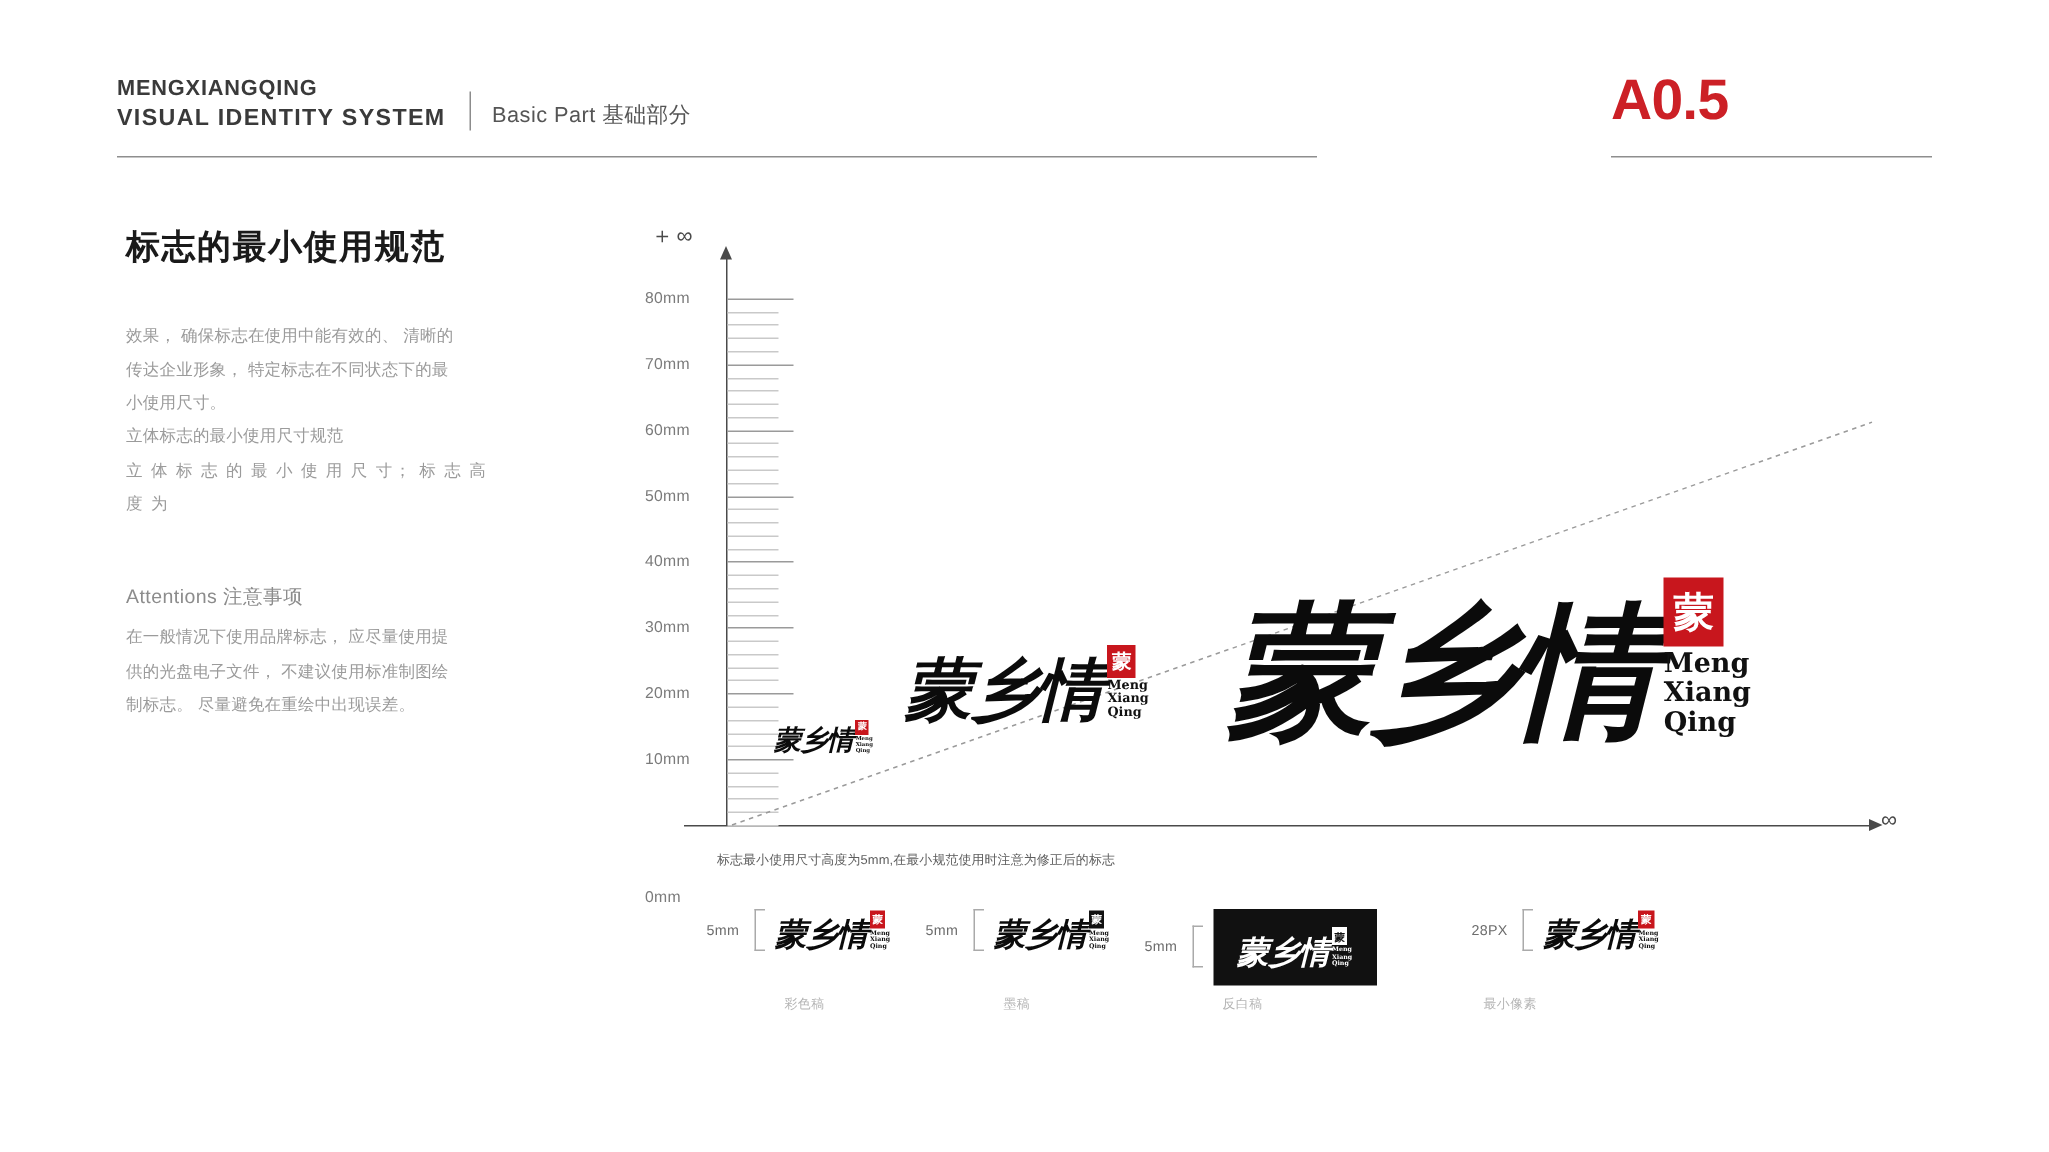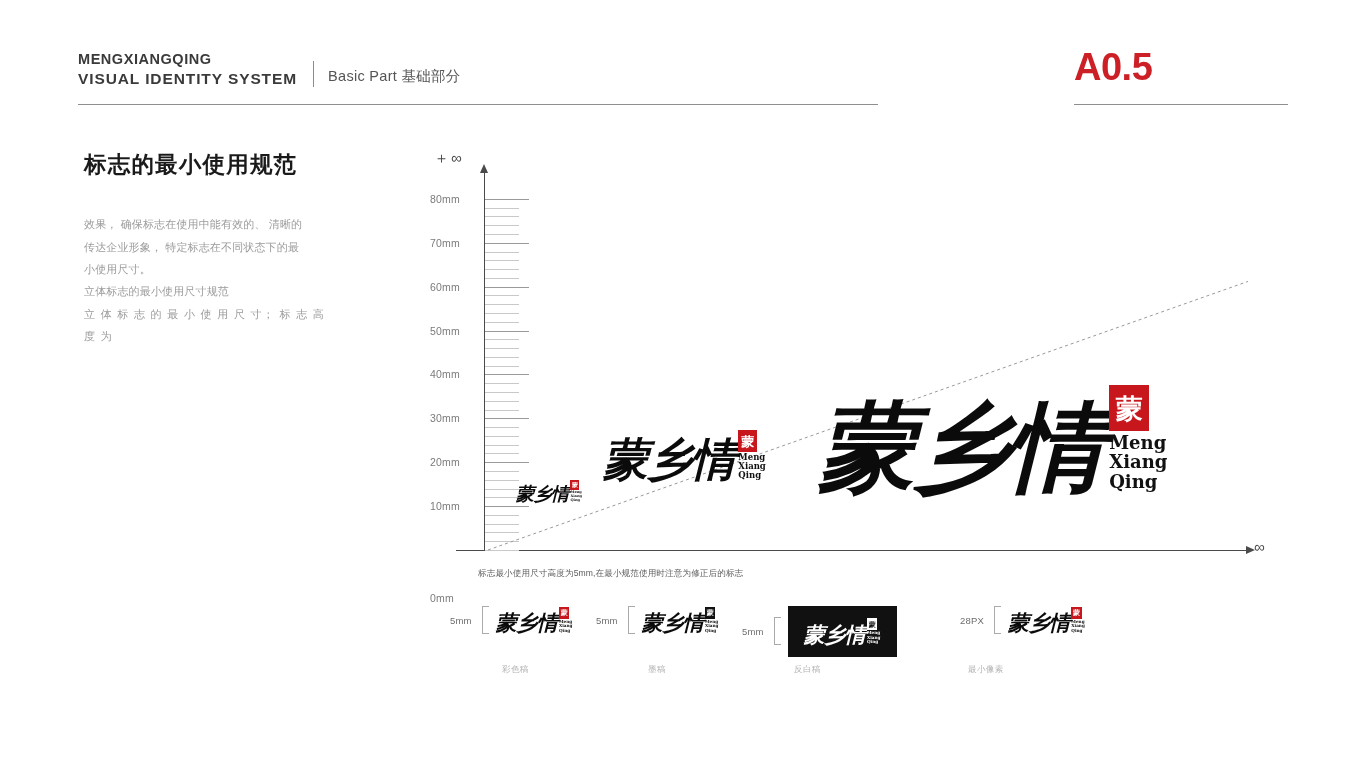--- a/index.html
+++ b/index.html
@@ -321,21 +321,21 @@
     top: 568px;
     font-size: 8.6px;
     color: #5d5d5d;
     letter-spacing: 0.1px;
     white-space: nowrap;
   }
 
   
   .specimens {
     position: absolute;
-    left: 450px;
+    left: 471px;
     top: 606px;
     width: 640px;
     height: 72px;
   }
   .spec {
     position: absolute;
     top: 0;
     display: flex;
     align-items: center;
   }
@@ -412,20 +412,28 @@
     <div class="section-title">标志的最小使用规范</div>
 
     <div class="body-text">
       <p>效果， 确保标志在使用中能有效的、 清晰的</p>
       <p>传达企业形象， 特定标志在不同状态下的最</p>
       <p>小使用尺寸。</p>
       <p>立体标志的最小使用尺寸规范</p>
       <p class="sp">立 体 标 志 的 最 小 使 用 尺 寸； 标 志 高 度 为</p>
     </div>
 
+    <div class="attentions">
+      <div class="attentions-title">Attentions 注意事项</div>
+      <div class="body-text">
+        <p>在一般情况下使用品牌标志， 应尽量使用提</p>
+        <p>供的光盘电子文件， 不建议使用标准制图绘</p>
+        <p>制标志。 尽量避免在重绘中出现误差。</p>
+      </div>
+    </div>
   </div>
 
   <div class="chart">
 
     <div class="infinity-top">＋∞</div>
     <div class="infinity-right">∞</div>
 
     <div class="y-axis"></div>
     <div class="y-arrow"></div>
     <div class="x-axis"></div>

